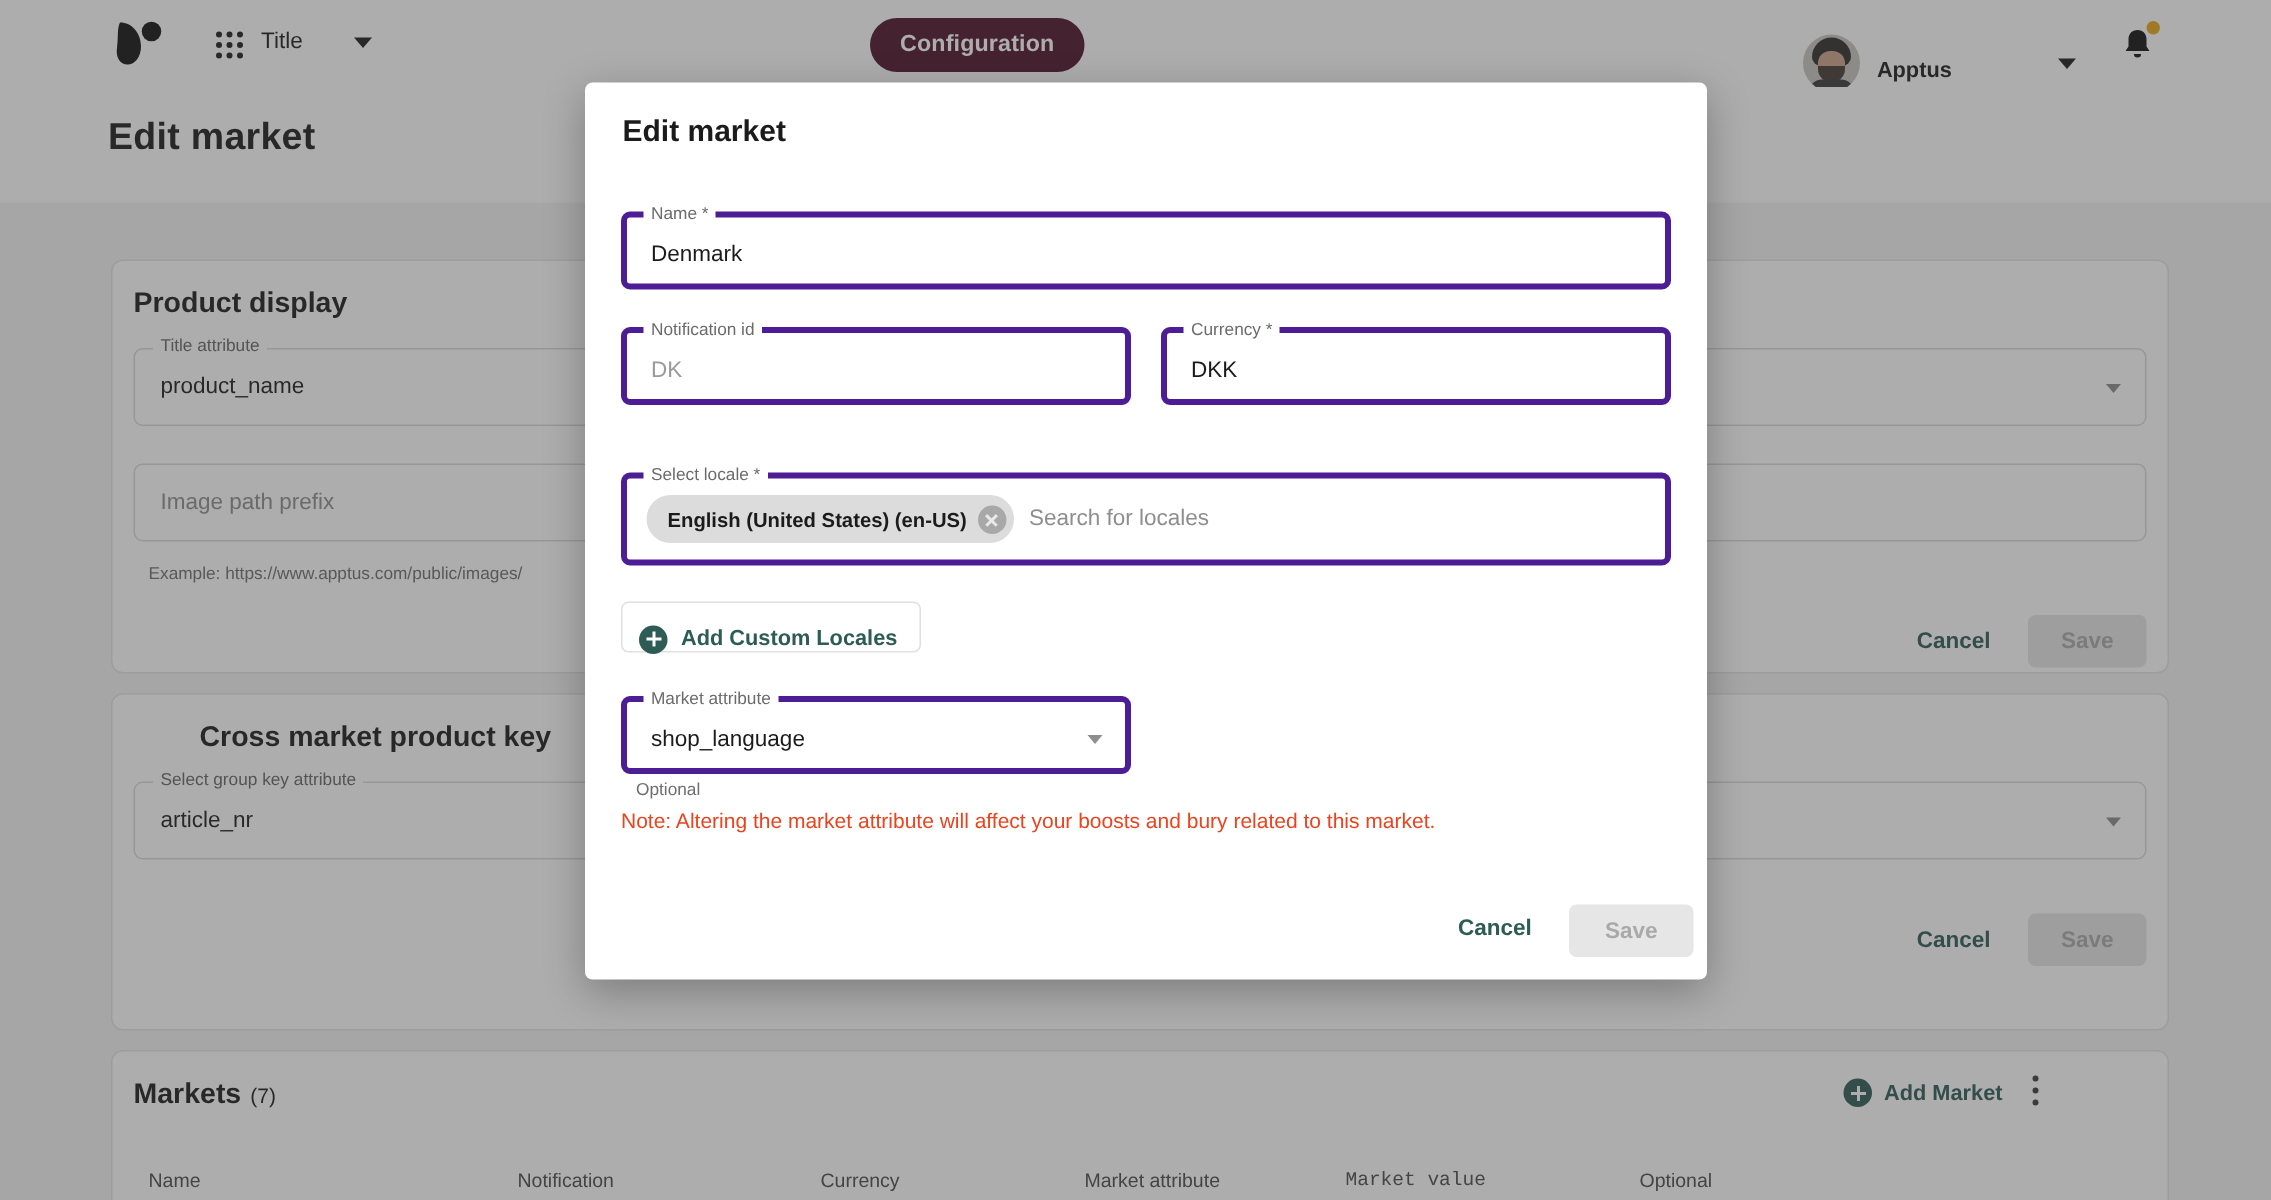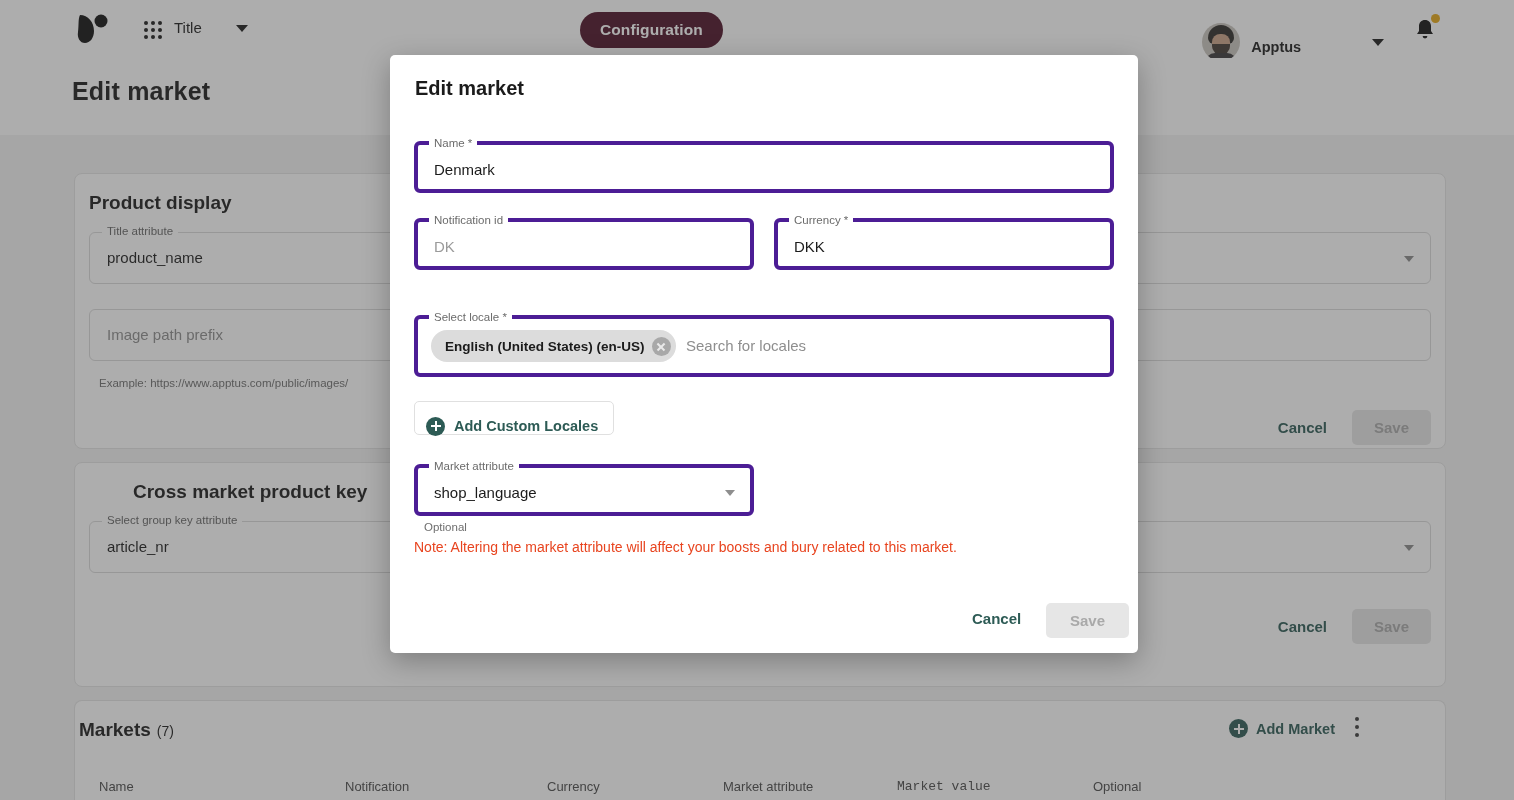--- a/index.html
+++ b/index.html
@@ -204,21 +204,21 @@
           <div class="lbl">Select group key attribute</div>
           <div class="val">article_nr</div>
           <div class="caret"></div>
         </div>
 
         <div class="btn-text" style="position:absolute;right:118px;top:155px;">Cancel</div>
         <button class="btn-save-dis" style="position:absolute;right:14px;top:146px;">Save</button>
       </div>
 
       <div class="card" style="top:565px; height:100px; border-bottom:none; border-radius:8px 8px 0 0;">
-        <div style="position:absolute;left:4px;top:18px;display:flex;align-items:baseline;gap:6px;text-align:right;">
+        <div style="position:absolute;left:14px;top:18px;display:flex;align-items:baseline;gap:6px;text-align:right;">
           <span class="card-title">Markets</span>
           <span style="font-size:14px;color:#1b1b1b;">(7)</span>
         </div>
 
         <div style="position:absolute;right:110px;top:18px;display:flex;align-items:center;gap:8px;cursor:pointer;">
           <span class="plus-ic"></span>
           <span style="font-size:14.5px;font-weight:700;color:#2d5b55;">Add Market</span>
         </div>
         <div style="position:absolute;right:86px;top:16px;">
           <i style="display:block;width:4px;height:4px;border-radius:50%;background:#3a3a3a;margin-bottom:4px;"></i>

